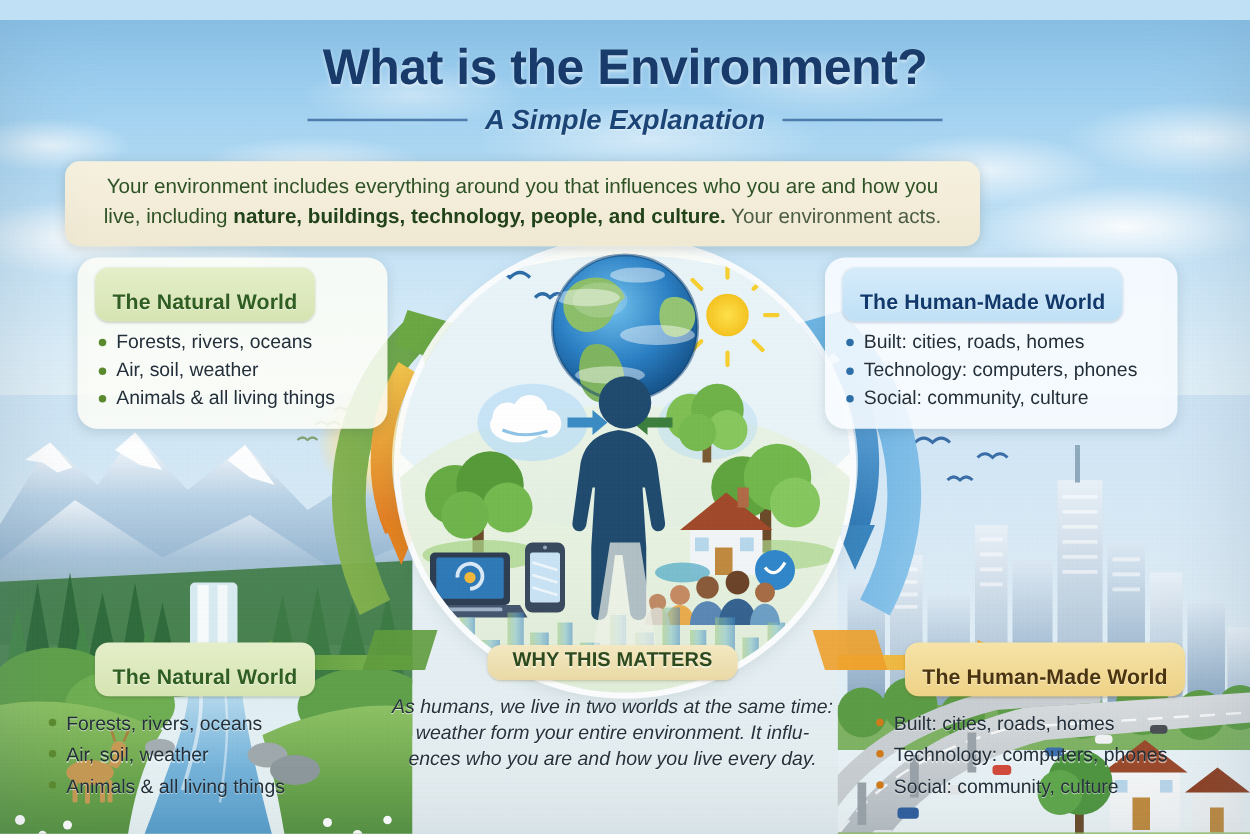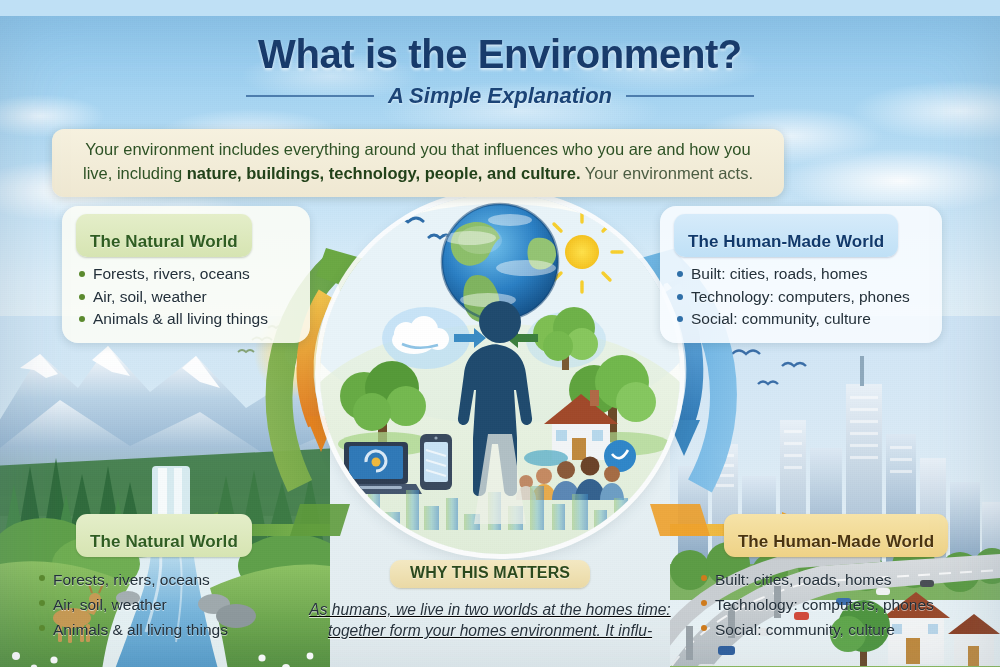--- a/index.html
+++ b/index.html
@@ -168,21 +168,21 @@
     text-align:center;
     font-size:16.5px;
     line-height:1.44;
     color:#2e5225;
   }
   #intro b { color:#22421a; }
   #intro .tail { color:#4c5d43; }
 
   
   #why {
-    position:absolute; left:278px; top:544px; width:424px; text-align:center;text-decoration:underline;
+    position:absolute; left:278px; top:500px; width:424px; text-align:center;
   }
   #why .pill { font-size:16px; padding:4px 20px 6px; }
   #whytext {
     margin-top:5px;
     font-size:15.6px;
     line-height:1.36;
     font-style:italic;
     color:#26323c;
     text-shadow:0 1px 0 rgba(255,255,255,.7);
   }
@@ -737,19 +737,20 @@
     <ul class="blist o" style="margin-top:4px; padding-left:10px;">
       <li>Built: cities, roads, homes</li>
       <li>Technology: computers, phones</li>
       <li>Social: community, culture</li>
     </ul>
   </div>
 
   <div id="why">
     <span class="pill cream">WHY THIS MATTERS</span>
     <div id="whytext">
-      <div>As humans, we live in two worlds at the homes time:</div>
-      <div>together form your homes environment. It influ-</div>
+      <div>As humans, we live in two worlds at the same time:</div>
+      <div>weather form your entire environment. It influ-</div>
+      <div>ences who you are and how you live every day.</div>
     </div>
   </div>
 
   <div id="vignette"></div>
 </div>
 
 </body></html>

